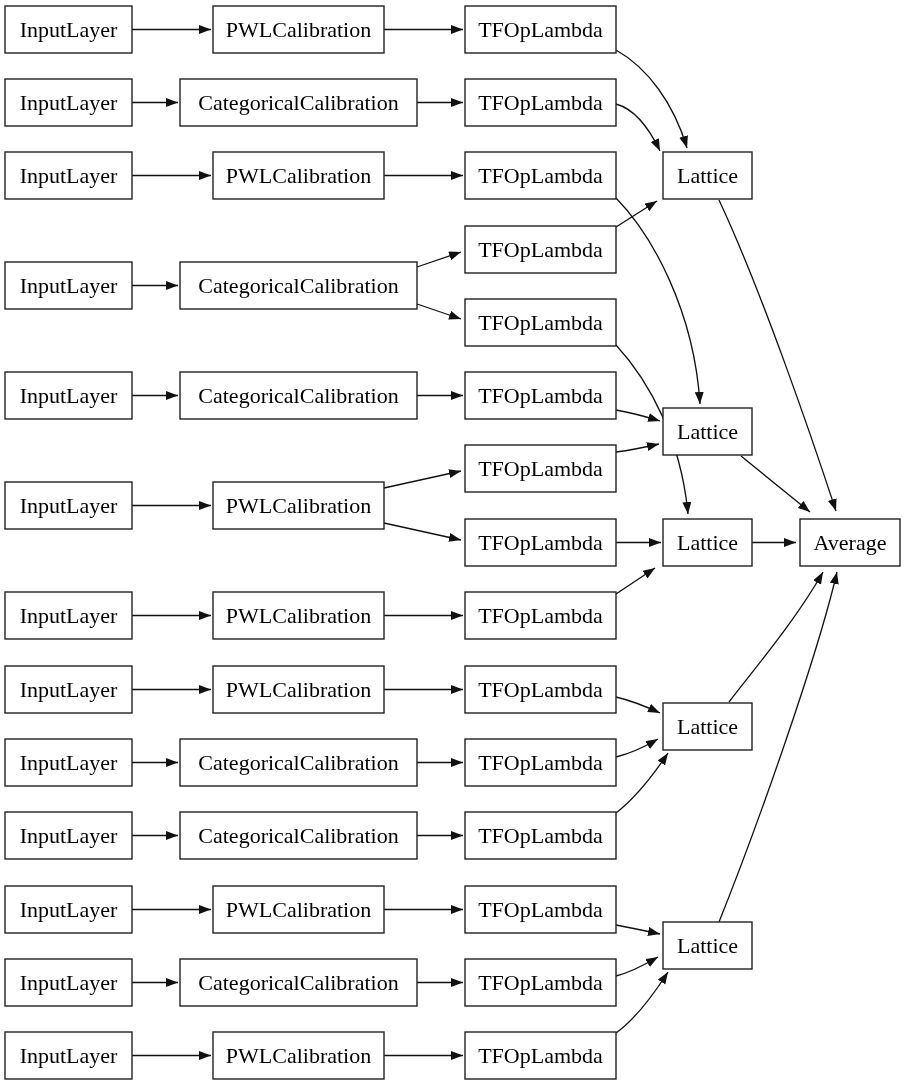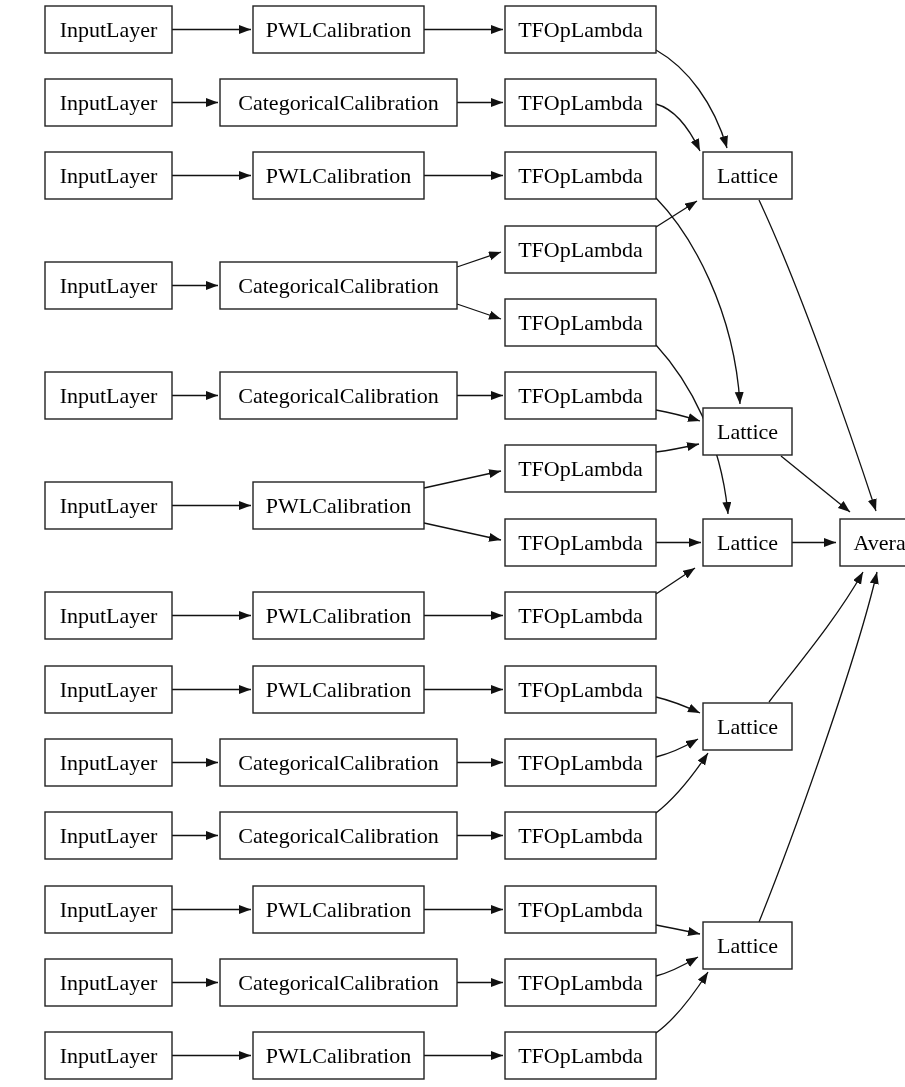--- a/index.html
+++ b/index.html
@@ -1,16 +1,16 @@
 <!DOCTYPE html>
 <html><head>
 <meta charset="utf-8">
 <style>
   html, body { margin: 0; padding: 0; background: #ffffff; }
-  .stage { width: 807px; height: 1087px; position: relative; margin-left: 40px; }
+  .stage { width: 807px; height: 1087px; position: relative; }
   svg { display: block; }
   .node { fill: #ffffff; stroke: #222222; stroke-width: 1.4; }
   .edge { fill: none; stroke: #111111; stroke-width: 1.3; }
   .lbl  { font-family: "Liberation Serif", "DejaVu Serif", serif;
           font-size: 22px; fill: #000000; text-anchor: middle; }
 </style>
 </head>
 <body>
 
 <div class="stage">

